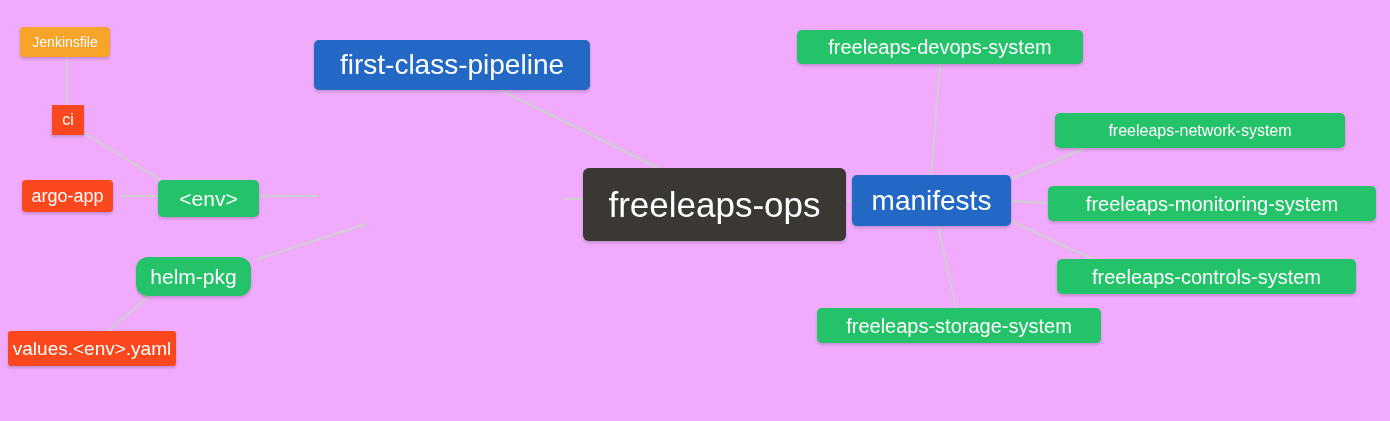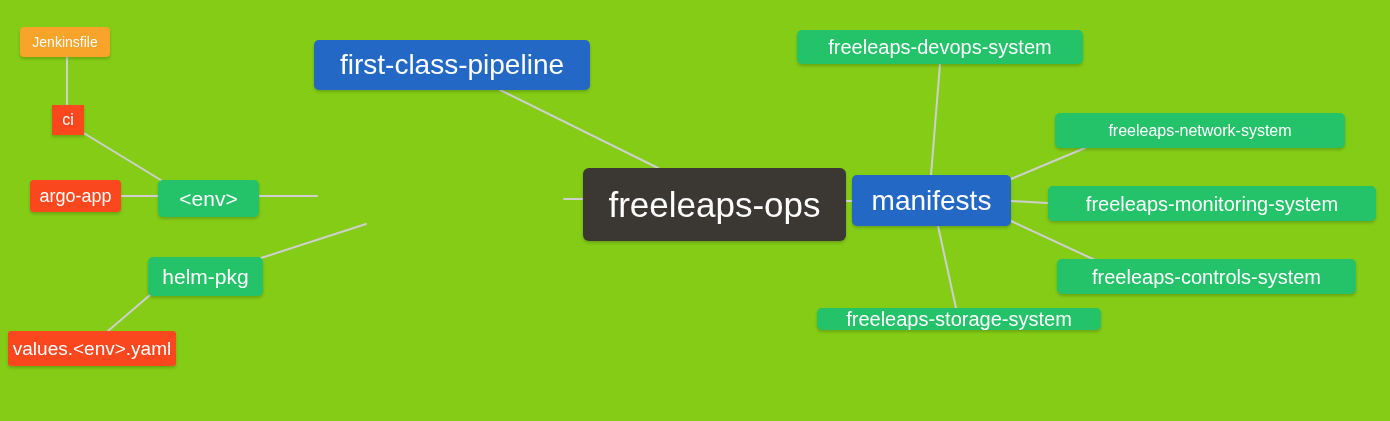--- a/index.html
+++ b/index.html
@@ -1,46 +1,46 @@
 <!DOCTYPE html>
 <html><head>
 <meta charset="utf-8">
 <style>
   html,body{margin:0;padding:0;background:#ffffff;}
   .canvas{
-    position:relative;width:1390px;height:421px;background:#84cc16;overflow:hidden;
+    position:relative;width:1390px;height:421px;background:#f0abfc;overflow:hidden;
     font-family:"Liberation Sans","DejaVu Sans",sans-serif;
   }
   .edges{position:absolute;left:0;top:0;width:1390px;height:421px;}
   .node{
     position:absolute;display:flex;align-items:center;justify-content:center;
     color:#ffffff;border-radius:5px;white-space:nowrap;cursor:pointer;
     box-shadow:0 2px 3px rgba(0,0,0,0.18);box-sizing:border-box;line-height:1;
   }
   .amber{background:#F8A42B;}
   .red{background:#FB471D;}
   .green{background:#24C36A;}
   .blue{background:#2368C4;}
   .dark{background:#3B3733;}
 
   .p-jenkinsfile{left:20px;top:27px;width:90px;height:30px;font-size:14px;border-radius:4px;}
   .p-ci{left:52px;top:105px;width:32px;height:30px;font-size:16px;border-radius:0;}
-  .p-argo-app{left:30px;top:180px;width:91px;height:32px;font-size:18px;border-radius:4px;}
+  .p-argo-app{left:22px;top:180px;width:91px;height:32px;font-size:18px;border-radius:4px;}
   .p-env{left:158px;top:180px;width:101px;height:37px;font-size:21px;}
-  .p-helm-pkg{left:148px;top:257px;width:115px;height:39px;font-size:21px;}
+  .p-helm-pkg{left:136px;top:257px;width:115px;height:39px;font-size:21px;border-radius:12px;}
   .p-values{left:8px;top:331px;width:168px;height:35px;font-size:19px;border-radius:3px;}
   .p-pipeline{left:314px;top:40px;width:276px;height:50px;font-size:28px;}
   .p-service{left:317px;top:172px;width:247px;height:52px;font-size:28px;}
   .p-root{left:583px;top:168px;width:263px;height:73px;font-size:35px;border-radius:6px;}
   .p-manifests{left:852px;top:175px;width:159px;height:51px;font-size:28px;}
   .p-devops{left:797px;top:30px;width:286px;height:34px;font-size:20px;}
   .p-network{left:1055px;top:113px;width:290px;height:35px;font-size:16px;}
   .p-monitoring{left:1048px;top:186px;width:328px;height:35px;font-size:20px;}
   .p-controls{left:1057px;top:259px;width:299px;height:35px;font-size:20px;}
-  .p-storage{left:817px;top:308px;width:284px;height:22px;font-size:20px;}
+  .p-storage{left:817px;top:308px;width:284px;height:35px;font-size:20px;}
 </style>
 </head>
 <body>
 
 <div class="canvas">
 
   <svg class="edges" viewBox="0 0 1390 421" xmlns="http://www.w3.org/2000/svg">
     <g stroke="#CFCFCF" stroke-width="2" fill="none" stroke-linecap="round">
       <line x1="67" y1="57" x2="67" y2="105"></line>
       <line x1="82" y1="132" x2="164" y2="182"></line>

